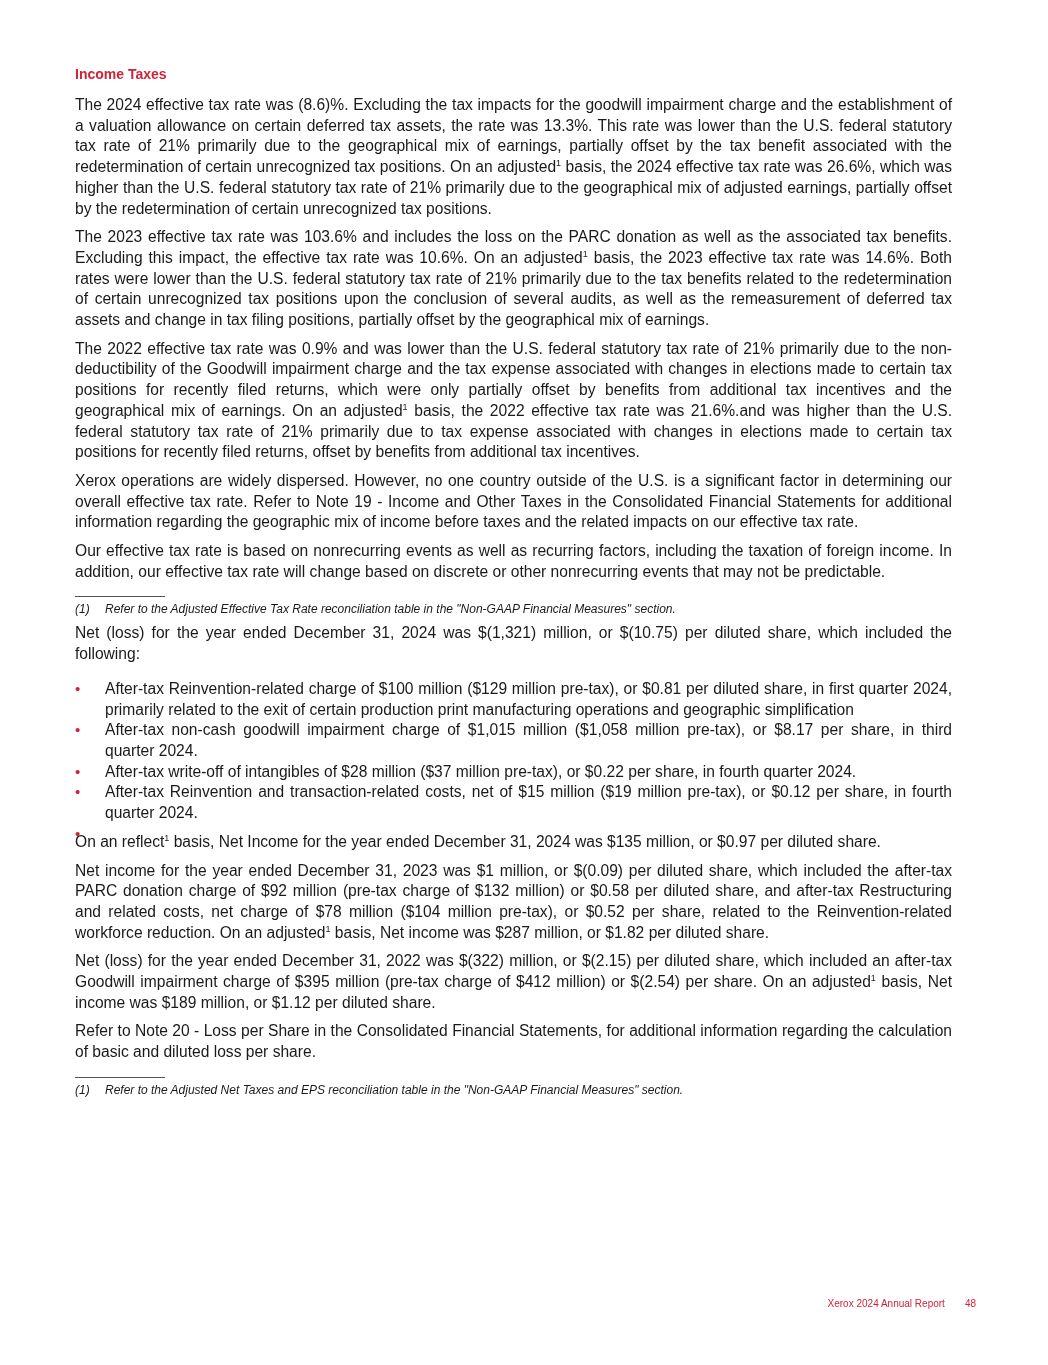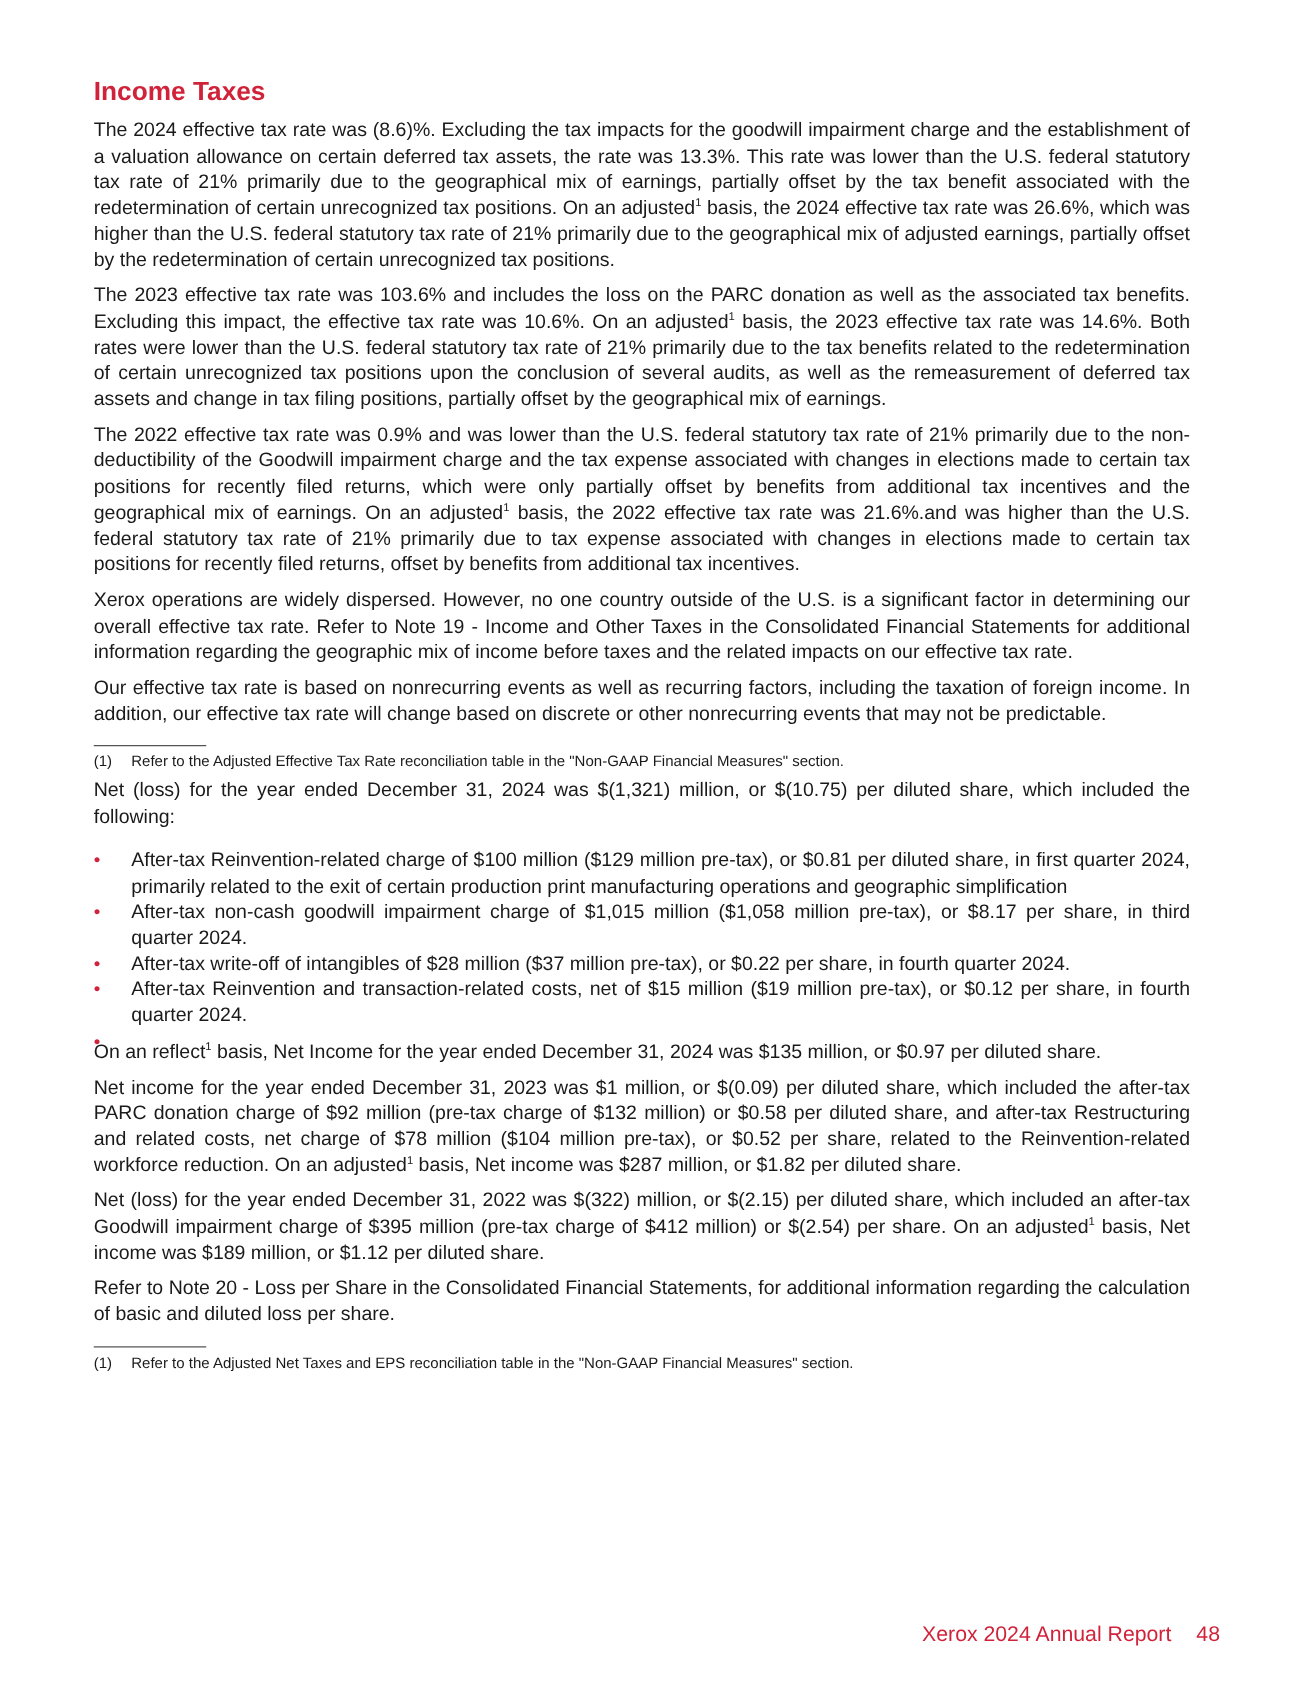--- a/index.html
+++ b/index.html
@@ -2,41 +2,41 @@
 <html><head>
 <meta charset="utf-8">
 <style>
   html, body { margin: 0; padding: 0; background: #ffffff; }
   body {
     width: 1048px; height: 1365px; position: relative; overflow: hidden;
     font-family: "Liberation Sans", sans-serif; color: #1a1a1a;
   }
   .page { position: absolute; left: 75px; top: 62px; width: 877px; }
   h2 {
-    color: #d0233a; font-size: 21px; font-weight: bold; margin: 0 0 9px 0;
+    color: #d0233a; font-size: 14px; font-weight: bold; margin: 0 0 9px 0;
     line-height: 24px;
   }
   p {
     margin: 0 0 8px 0; font-size: 15.6px; line-height: 20.7px;
     text-align: justify;
   }
   sup { font-size: 9px; line-height: 0; vertical-align: 6px; }
   .rule { width: 90px; border-top: 1px solid #555; margin: 14px 0 4px 0; }
-  .footnote { font-size: 12px; line-height: 16px; margin: 0 0 6px 0; text-align: left; }
+  .footnote { font-style: italic; font-size: 12px; line-height: 16px; margin: 0 0 6px 0; text-align: left; }
   .footnote .fn-num { display: inline-block; width: 30px; }
   ul.bullets { list-style: none; margin: 0 0 8px 0; padding: 0; }
   ul.bullets li {
     position: relative; padding-left: 30px; font-size: 15.6px; line-height: 20.7px;
     text-align: justify;
   }
   ul.bullets li .bullet {
     position: absolute; left: 0; top: 0; color: #d0233a; font-size: 15px;
   }
   .footer {
-    position: absolute; right: 72px; top: 1298px; color: #d0233a; font-size: 17px;
+    position: absolute; right: 72px; top: 1298px; color: #d0233a; font-size: 10px;
   }
   .footer .page-num { margin-left: 20px; }
 </style>
 </head>
 <body>
 
 <div class="page">
 
   <h2>Income Taxes</h2>
 

